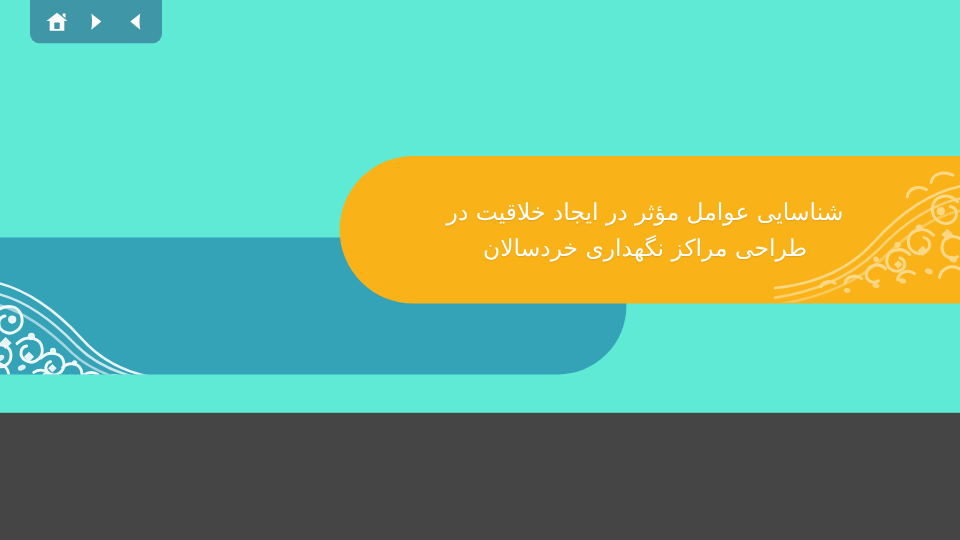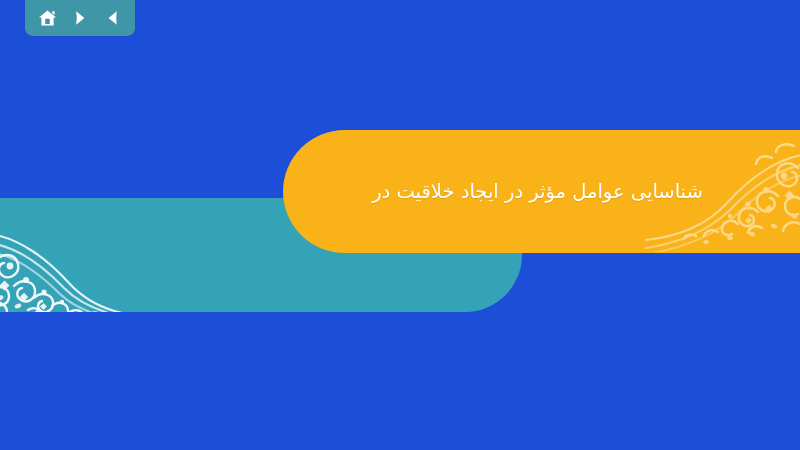--- a/index.html
+++ b/index.html
@@ -8,22 +8,22 @@
     width:800px;height:450px;
     background:#454545;
     position:relative;
     overflow:hidden;
     font-family:"DejaVu Sans","Liberation Sans",sans-serif;
   }
 
   
   #slide-stage{
     position:absolute;inset:0;
-    width:800px;height:450px;
-    background:#1d4ed8;
+    width:800px;height:344px;
+    background:#5eead4;
     overflow:hidden;
   }
 
   
   #nav-bar{
     position:absolute;
     left:25px;top:-10px;
     width:110px;height:46px;
     background:#3e96a6;
     border-radius:8px;
@@ -180,20 +180,21 @@
         <ellipse cx="150" cy="92" rx="3.6" ry="2.3" transform="rotate(28 150 92)"></ellipse>
         <ellipse cx="130" cy="102" rx="3.4" ry="2.2" transform="rotate(22 130 102)"></ellipse>
         <ellipse cx="108" cy="110" rx="3.2" ry="2.1" transform="rotate(18 108 110)"></ellipse>
         <ellipse cx="86" cy="114" rx="3" ry="2" transform="rotate(12 86 114)"></ellipse>
         <ellipse cx="62" cy="118" rx="2.8" ry="1.9" transform="rotate(8 62 118)"></ellipse>
       </g>
     </svg>
 
     <div id="title-block">
       <div class="title-line">شناسایی عوامل مؤثر در ایجاد خلاقیت در</div>
+      <div class="title-line">طراحی مراکز نگهداری خردسالان</div>
     </div>
   </div>
 
   <div id="nav-bar">
 
     <button class="nav-btn">
       <svg width="18" height="18" viewBox="0 0 18 18" xmlns="http://www.w3.org/2000/svg">
         <path d="M13 2.2 C10.2 4.4 7.4 6.6 4.6 8.9 C7.4 11.2 10.2 13.5 13 15.8 C12.1 12.5 12.0 5.6 13 2.2 Z" fill="#ffffff"></path>
       </svg>
     </button>

